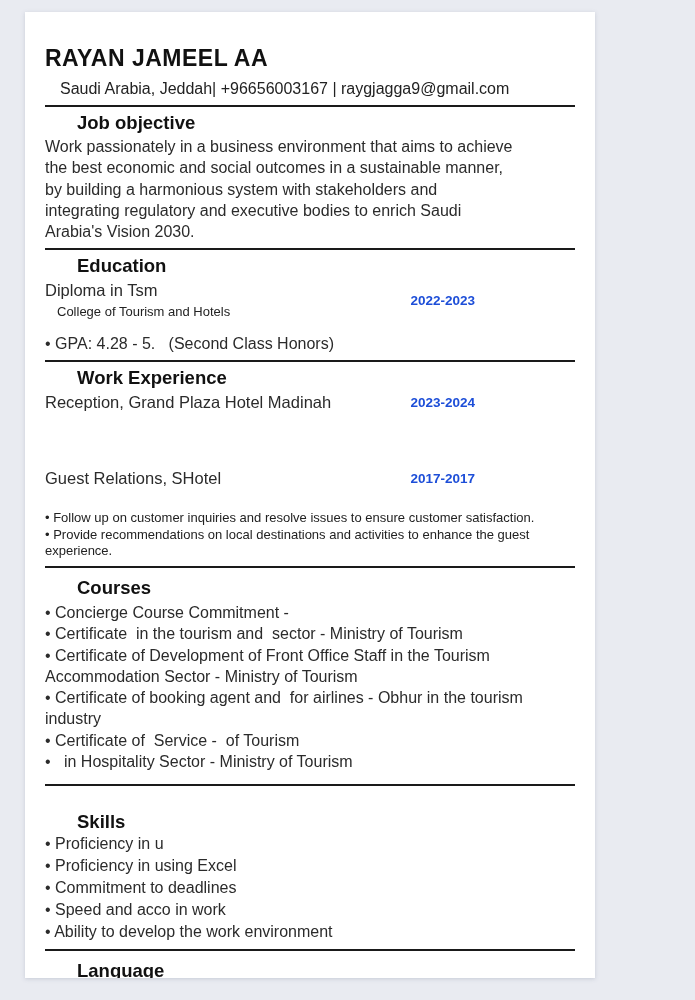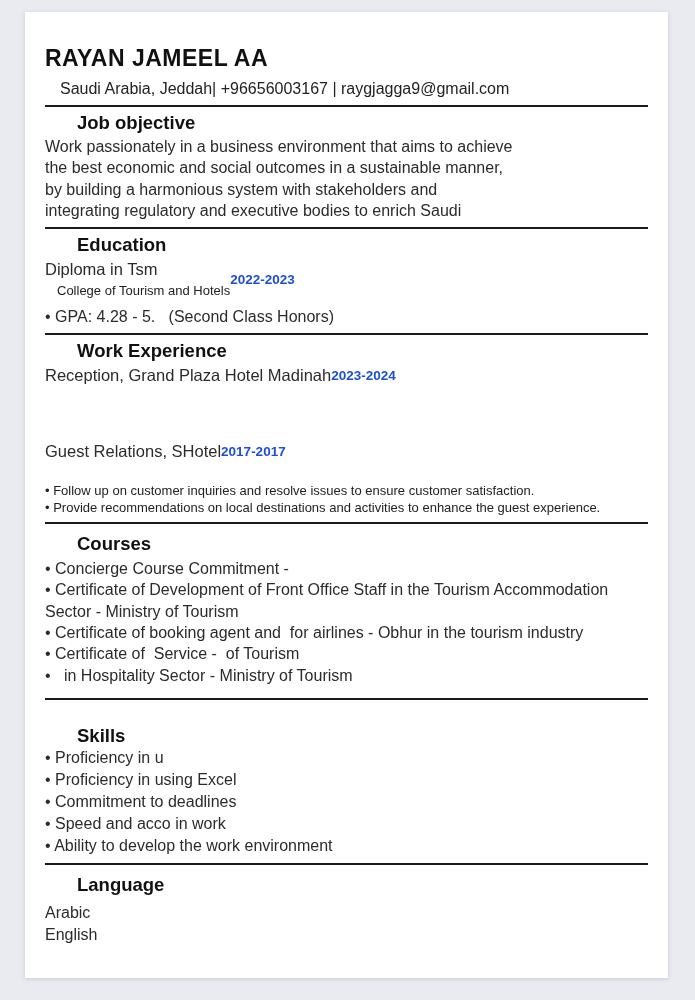--- a/index.html
+++ b/index.html
@@ -6,21 +6,21 @@
   html, body { width: 695px; height: 1000px; }
   body {
     background: #e9ebf1;
     font-family: "Liberation Sans", "DejaVu Sans", sans-serif;
     color: #2b2b2b;
     overflow: hidden;
   }
   .page {
     position: absolute;
     left: 25px; top: 12px;
-    width: 643px; height: 966px;
+    width: 570px; height: 966px;
     background: #ffffff;
     box-shadow: 0 1px 4px rgba(100,110,140,0.25);
     padding: 33px 20px 8px 20px;
     overflow: hidden;
   }
   .name {
     font-size: 23px;
     font-weight: bold;
     letter-spacing: 0.5px;
     color: #111111;
@@ -45,41 +45,42 @@
     margin-top: 4px;
     margin-left: 32px;
   }
   .obj-line, .item-line {
     font-size: 16px;
     line-height: 21.3px;
     white-space: pre-wrap;
   }
   .edu-row, .job-row {
     display: flex;
+    justify-content: space-between;
     align-items: center;
     margin-top: 3px;
   }
   .degree, .job-title { font-size: 16.5px; line-height: 21px; }
   .school {
     font-size: 13px;
     line-height: 16px;
     margin: 3px 0 0 12px;
     color: #222222;
   }
   .dates {
     font-size: 13.5px;
     font-weight: bold;
     color: #1d4ed8;
     padding-right: 100px;
     white-space: nowrap;
   }
   .gpa-line {
     font-size: 16px;
     line-height: 21px;
-    margin-top: 7px;
+    margin-top: 13px;
     white-space: pre-wrap;
   }
   .job-spacer { height: 52px; }
   .small-bullets { margin-top: 21px; }
   .small-bullet {
     font-size: 13px;
     line-height: 16.5px;
     white-space: pre-wrap;
     color: #222222;
   }
@@ -103,20 +104,21 @@
   <hr class="rule">
 
   <section>
     <h2>Job objective</h2>
     <div class="mt2">
 
     <div class="obj-line">Work passionately in a business environment that aims to achieve</div>
         <div class="obj-line">the best economic and social outcomes in a sustainable manner,</div>
         <div class="obj-line">by building a harmonious system with stakeholders and</div>
         <div class="obj-line">integrating regulatory and executive bodies to enrich Saudi</div>
+        <div class="obj-line">Arabia's Vision 2030.</div>
       </div>
   </section>
 
   <hr class="rule">
 
   <section>
     <h2>Education</h2>
     <div class="edu-row">
       <div>
         <div class="degree">Diploma in Tsm</div>
@@ -147,20 +149,21 @@
       </div>
   </section>
 
   <hr class="rule">
 
   <section>
     <h2 class="mt8">Courses</h2>
     <div class="courses-list">
 
     <div class="item-line">• Concierge Course Commitment -</div>
+        <div class="item-line">• Certificate  in the tourism and  sector - Ministry of Tourism</div>
         <div class="item-line">• Certificate of Development of Front Office Staff in the Tourism Accommodation Sector - Ministry of Tourism</div>
         <div class="item-line">• Certificate of booking agent and  for airlines - Obhur in the tourism industry</div>
         <div class="item-line">• Certificate of  Service -  of Tourism</div>
         <div class="item-line">•   in Hospitality Sector - Ministry of Tourism</div>
       </div>
     <div class="mt12"></div>
   </section>
 
   <hr class="rule">
 

